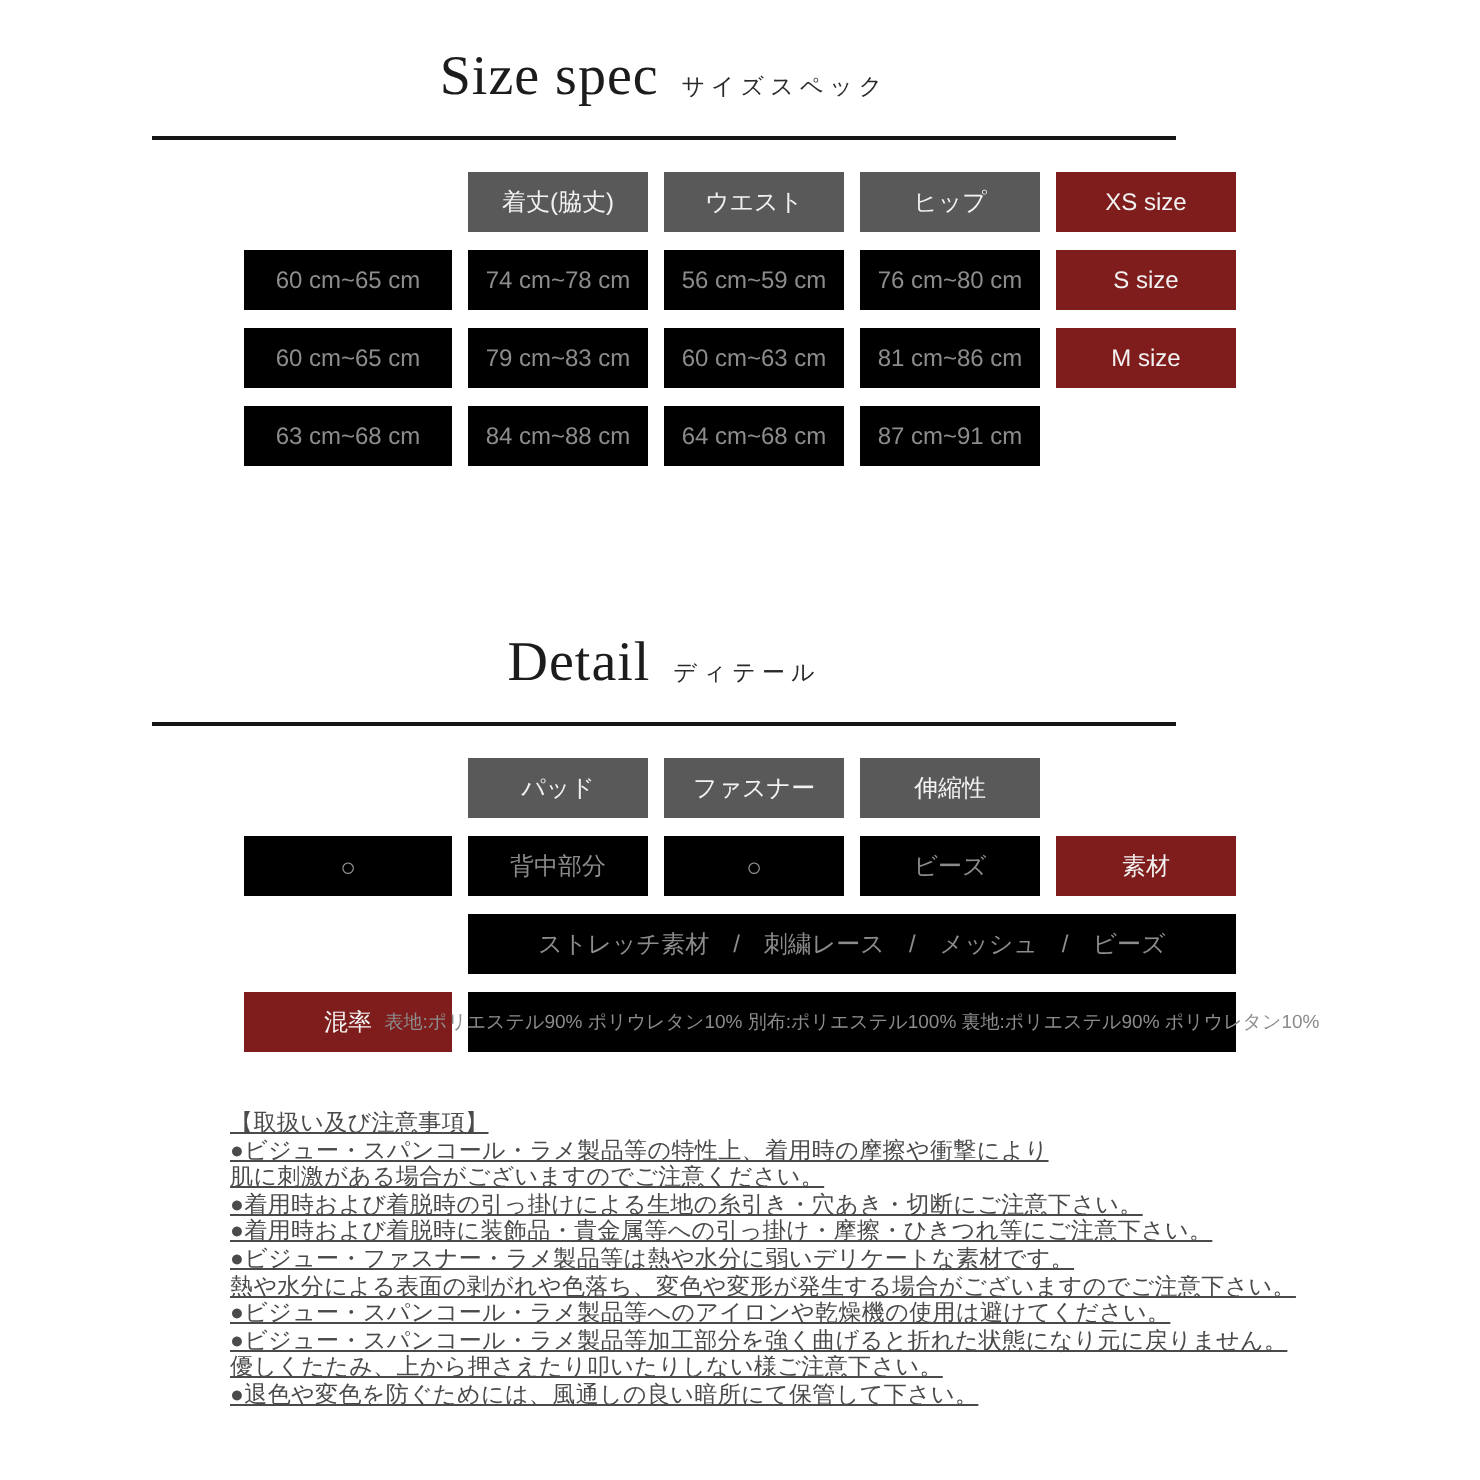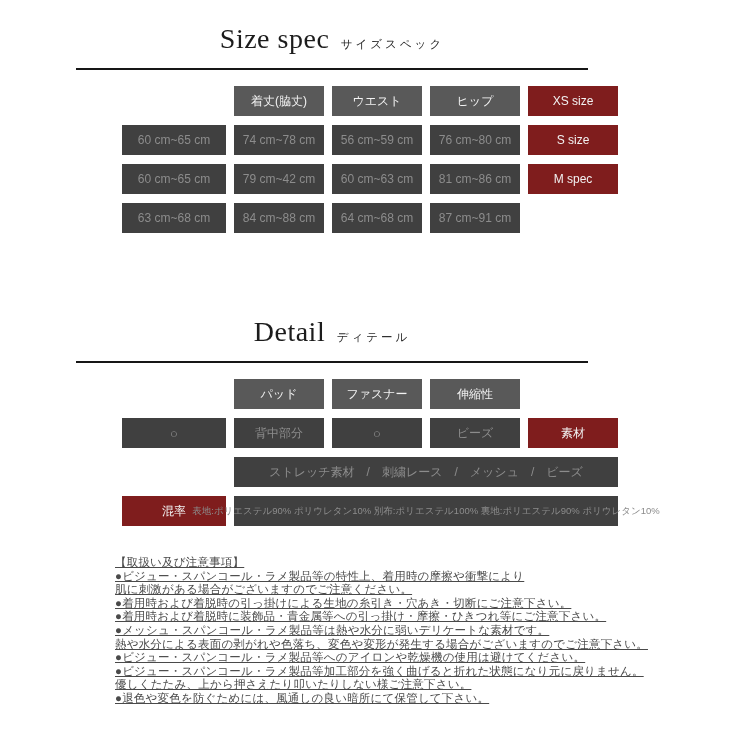--- a/index.html
+++ b/index.html
@@ -38,21 +38,21 @@
     margin-top: 16px;
     width: 496px;
   }
   .cell {
     height: 30px;
     display: flex; align-items: center; justify-content: center;
     font-size: 12px; text-align: right; white-space: nowrap;
   }
   .cell.head { background: #595959; color: #f2f2f2; }
   .cell.label { background: #7f1d1d; color: #f2f2f2; }
-  .cell.val { background: #404040; color: #8c8c8c; }
+  .cell.val { background: #000000; color: #8c8c8c; }
   .cell.corner { background: transparent; }
   .cell.span4 { grid-column: 2 / 6; }
   .cell.circle { font-size: 13px; color: #9a9a9a; }
   .cell.mix { font-size: 9.5px; letter-spacing: 0; color: #8c8c8c; }
 
   
   .notes {
     margin: 30px 0 0 115px;
     width: 540px;
     font-size: 11.5px; line-height: 13.6px;
@@ -80,25 +80,25 @@
     <div class="cell head">ヒップ</div>
 
     <div class="cell label">XS size</div>
     <div class="cell val">60 cm~65 cm</div>
     <div class="cell val">74 cm~78 cm</div>
     <div class="cell val">56 cm~59 cm</div>
     <div class="cell val">76 cm~80 cm</div>
 
     <div class="cell label">S size</div>
     <div class="cell val">60 cm~65 cm</div>
-    <div class="cell val">79 cm~42 cm</div>
+    <div class="cell val">79 cm~83 cm</div>
     <div class="cell val">60 cm~63 cm</div>
     <div class="cell val">81 cm~86 cm</div>
 
-    <div class="cell label">M spec</div>
+    <div class="cell label">M size</div>
     <div class="cell val">63 cm~68 cm</div>
     <div class="cell val">84 cm~88 cm</div>
     <div class="cell val">64 cm~68 cm</div>
     <div class="cell val">87 cm~91 cm</div>
   </div>
 
   <div class="sec-head second">
     <div class="sec-title">
       <span class="en">Detail</span>
       <span class="ja">ディテール</span>
@@ -124,21 +124,21 @@
     <div class="cell label">混率</div>
     <div class="cell val span4 mix">表地:ポリエステル90% ポリウレタン10% 別布:ポリエステル100% 裏地:ポリエステル90% ポリウレタン10%</div>
   </div>
 
   <div class="notes">
     <div>【取扱い及び注意事項】</div>
     <div>●ビジュー・スパンコール・ラメ製品等の特性上、着用時の摩擦や衝撃により</div>
     <div>肌に刺激がある場合がございますのでご注意ください。</div>
     <div>●着用時および着脱時の引っ掛けによる生地の糸引き・穴あき・切断にご注意下さい。</div>
     <div>●着用時および着脱時に装飾品・貴金属等への引っ掛け・摩擦・ひきつれ等にご注意下さい。</div>
-    <div>●メッシュ・スパンコール・ラメ製品等は熱や水分に弱いデリケートな素材です。</div>
+    <div>●ビジュー・ファスナー・ラメ製品等は熱や水分に弱いデリケートな素材です。</div>
     <div>熱や水分による表面の剥がれや色落ち、変色や変形が発生する場合がございますのでご注意下さい。</div>
     <div>●ビジュー・スパンコール・ラメ製品等へのアイロンや乾燥機の使用は避けてください。</div>
     <div>●ビジュー・スパンコール・ラメ製品等加工部分を強く曲げると折れた状態になり元に戻りません。</div>
     <div>優しくたたみ、上から押さえたり叩いたりしない様ご注意下さい。</div>
     <div>●退色や変色を防ぐためには、風通しの良い暗所にて保管して下さい。</div>
   </div>
 
 </div>
 
 </body></html>

